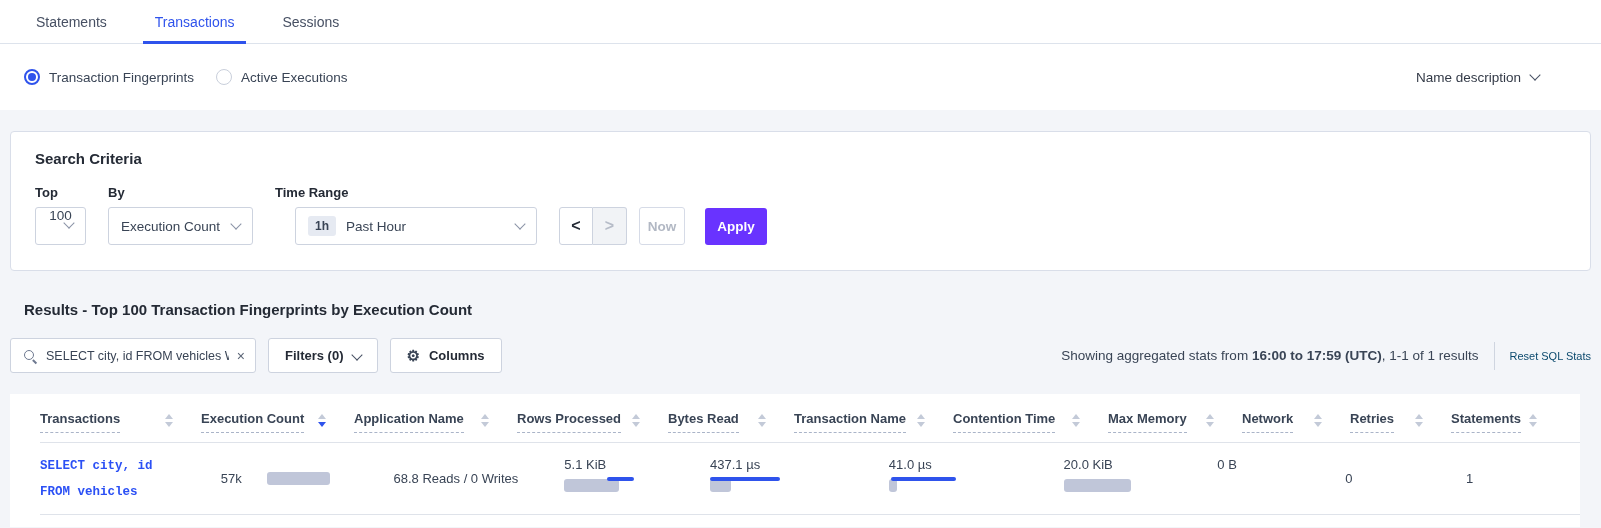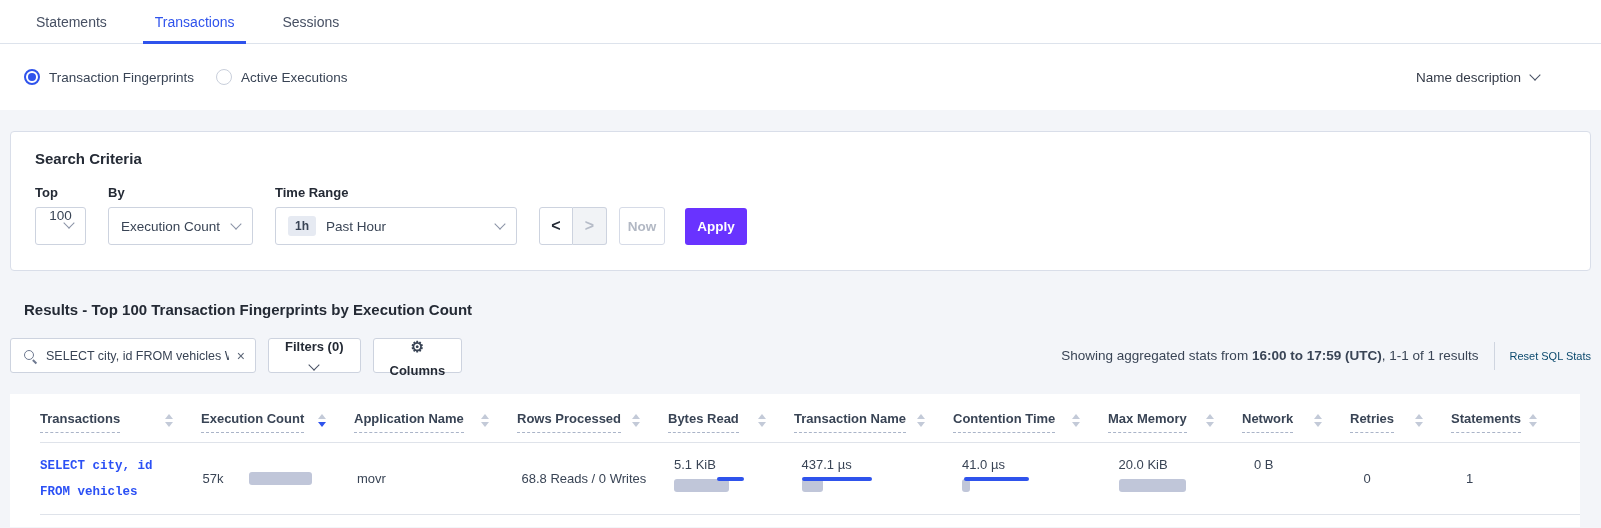--- a/index.html
+++ b/index.html
@@ -32,41 +32,41 @@
 
   .criteria-panel { margin-top:5px; background:#fff; border:1px solid #d9dee9; border-radius:4px; height:140px; padding:18px 24px; width:1581px; }
   .panel-title { font-size:15px; font-weight:700; color:#242a35; }
   .form-row { display:flex; align-items:flex-end; margin-top:18px; }
   .field { margin-right:22px; }
   .field-label { display:block; font-size:13px; font-weight:700; color:#242a35; margin-bottom:7px; }
   .select { height:38px; border:1px solid #cdd3df; border-radius:3px; background:#fff; display:flex; align-items:center; padding:0 12px; font-size:13.5px; color:#394455; cursor:pointer; }
   .select .chev { margin-left:auto; }
   .sel-top { width:51px;flex-direction:column; }
   .sel-by { width:145px; }
-  .sel-time { width:242px; }
+  .sel-time { width:242px;margin-left:20px; }
   .badge { background:#e6eaf2; color:#394455; font-weight:700; font-size:12px; border-radius:3px; padding:3px 7px; margin-right:10px; }
 
   .pager { display:flex; margin-right:12px; }
   .pager button { width:34px; height:38px; border:1px solid #cdd3df; background:#fff; font-size:16px; font-weight:700; color:#242a35; cursor:pointer; font-family:"Liberation Sans",sans-serif; }
   .pager .prev { border-radius:3px 0 0 3px; }
   .pager .next { border-radius:0 3px 3px 0; border-left:none; background:#f1f3f6; color:#b6bcc8; cursor:default; }
   .btn-now { height:38px; width:46px; margin-right:20px; background:#fff; border:1px solid #d6dbe7; border-radius:3px; font-size:13.5px; color:#b2b8c4; font-weight:600; cursor:default; font-family:"Liberation Sans",sans-serif; }
   .btn-apply { height:37px; width:62px; background:#6933ff; color:#fff; border:none; border-radius:3px; font-size:13.5px; font-weight:700; cursor:pointer; font-family:"Liberation Sans",sans-serif; }
 
   .results-heading { margin:30px 0 0 14px; font-size:15px; font-weight:700; color:#242a35; }
 
   
   .toolbar { display:flex; align-items:center; margin-top:20px; }
   .searchbox { width:246px; height:35px; background:#fff; border:1px solid #cdd3df; border-radius:3px; display:flex; align-items:center; padding:0 10px 0 12px; }
   .mag { width:14px; height:14px; position:relative; margin-right:9px; flex:none; }
   .mag::before { content:""; position:absolute; left:1px; top:1px; width:8px; height:8px; border:1.5px solid #6e7990; border-radius:50%; }
   .mag::after { content:""; position:absolute; left:10px; top:10px; width:5px; height:1.6px; background:#6e7990; transform:rotate(45deg); transform-origin:left center; }
   .search-value { flex:1; font-size:12.5px; color:#394455; white-space:nowrap; overflow:hidden; }
   .clear-x { font-size:14px; color:#5b6576; cursor:pointer; padding-left:8px; }
-  .btn-filters, .btn-columns { height:35px; background:#fff; border:1px solid #cdd3df; border-radius:3px; display:flex; align-items:center; gap:9px; padding:0 16px; font-size:13px; font-weight:700; color:#242a35; margin-left:12px; cursor:pointer; font-family:"Liberation Sans",sans-serif;flex-direction:column; }
+  .btn-filters, .btn-columns { height:35px; background:#fff; border:1px solid #cdd3df; border-radius:3px; display:flex; align-items:center; gap:9px; padding:0 16px; font-size:13px; font-weight:700; color:#242a35; margin-left:12px; cursor:pointer; font-family:"Liberation Sans",sans-serif; }
   .gear { font-size:15px; color:#394455; line-height:1; }
   .stats { font-size:13.5px; color:#394455; white-space:nowrap; }
   .stats b { font-weight:700; }
   .vdiv { width:1px; height:28px; background:#cfd5e0; margin:0 14px 0 16px; }
   .reset-link { font-size:11px; color:#0c4a6e; text-decoration:none; white-space:nowrap; cursor:pointer; }
 
   
   .table-panel { margin-top:21px; background:#fff; width:1570px; padding:0 0 12px 30px; }
   .thead { display:flex; padding-top:17px; padding-bottom:9px; border-bottom:1px solid #dfe3ea; }
   .th { display:flex; align-items:flex-start; justify-content:space-between; padding-right:28px; }
@@ -265,23 +265,20 @@
         </a>
       </div>
       <div class="td col-1">
         <div class="ec-wrap">
           <span class="val">57k</span>
           <span class="barbox">
               <span class="bar-gray" style="width: 63px;"></span>
             </span>
         </div>
       </div>
-      <div class="td col-2">
-        <span>movr</span>
-      </div>
       <div class="td col-3">
         <span>68.8 Reads / 0 Writes</span>
       </div>
       <div class="td col-4 top">
         <div class="barcell">
           <span class="val">5.1 KiB</span>
           <span class="barbox"><span class="bar-gray" style="width: 55px;"></span><span class="bar-line" style="width: 27px; left: 43px;"></span></span>
         </div>
       </div>
       <div class="td col-5 top">

